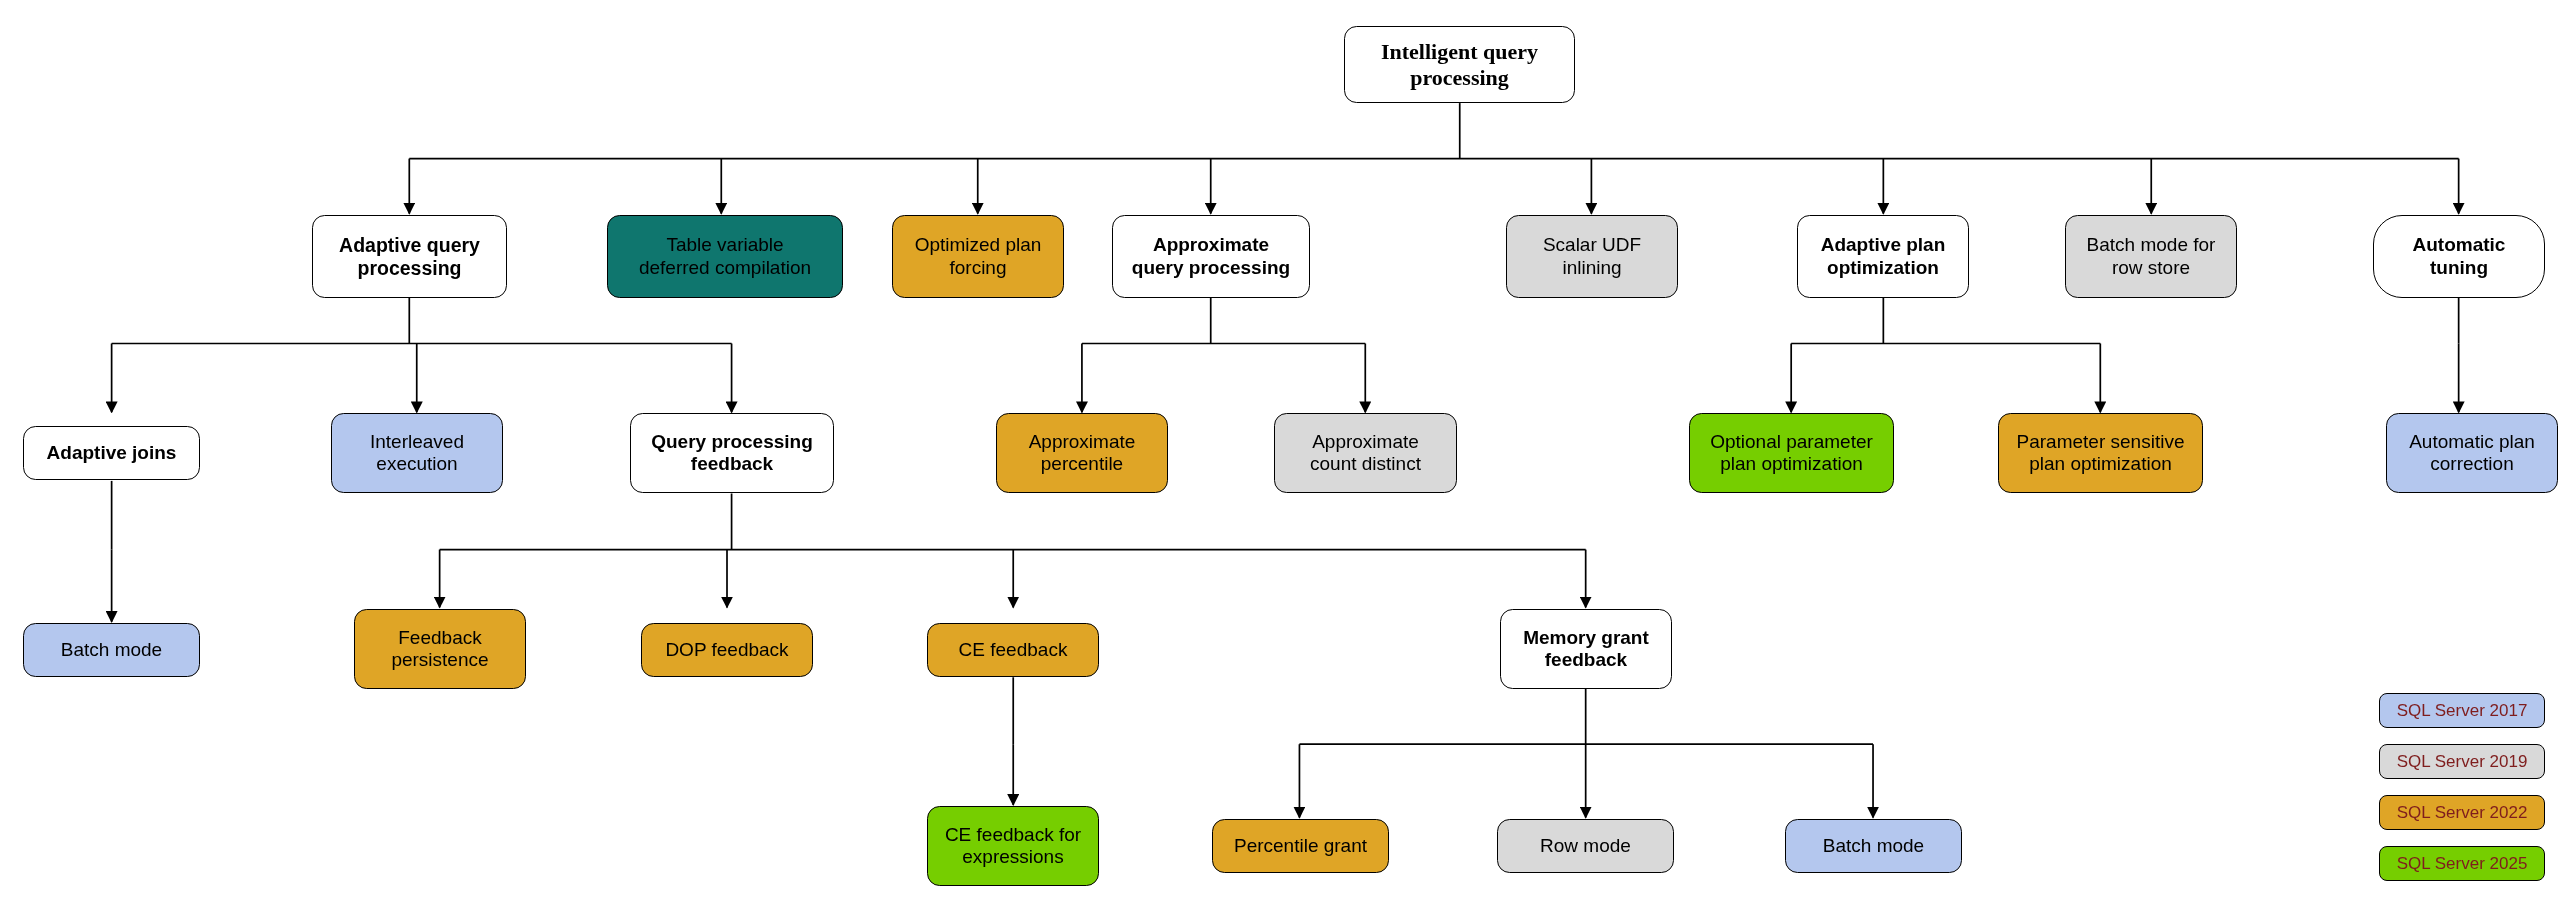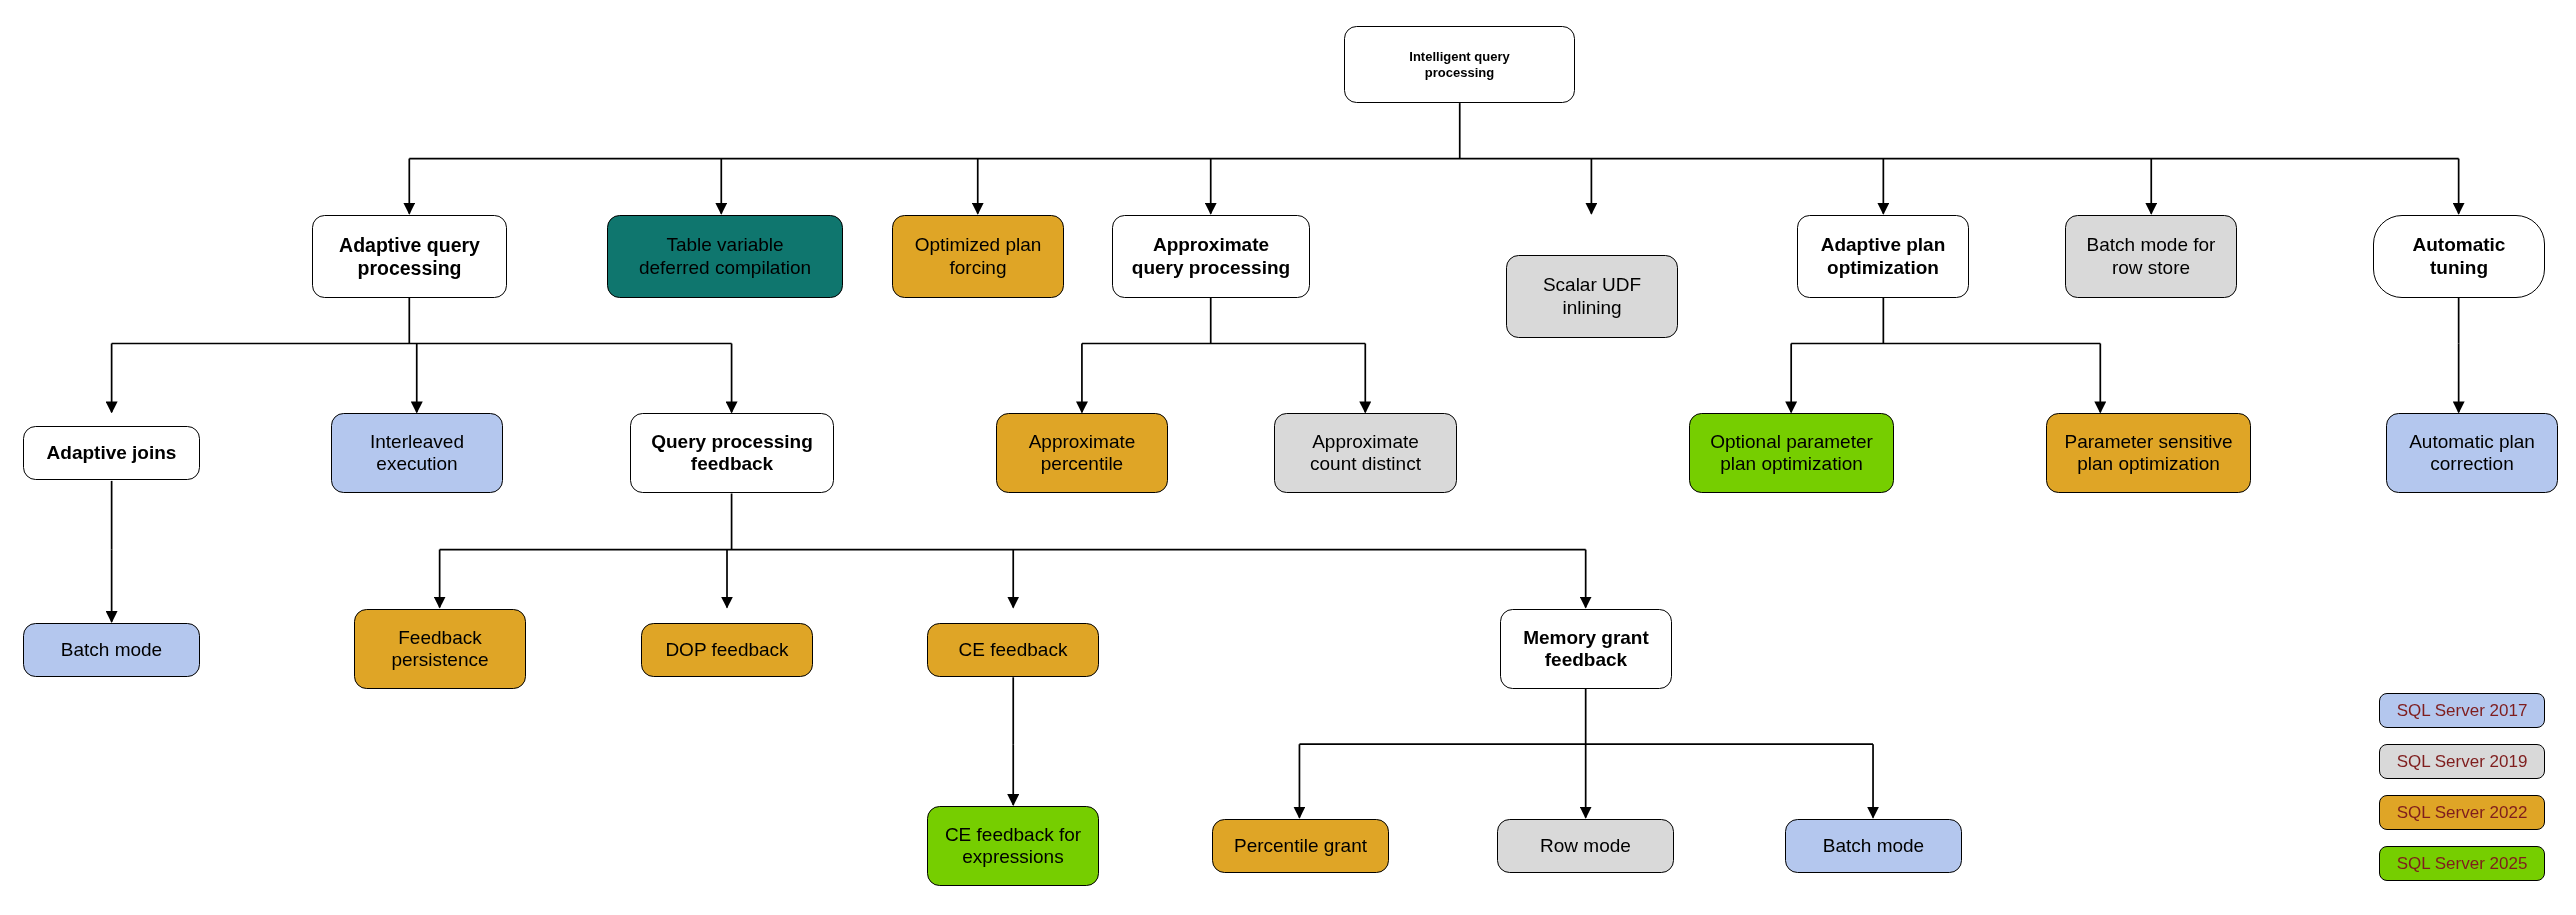--- a/index.html
+++ b/index.html
@@ -99,50 +99,50 @@
         <path d="M 1770 1183 L 1770 1300"></path>
         <path d="M 1770 1300 L 1770 1406" marker-end="url(#arrowhead)"></path>
         <path d="M 2770 1203 L 2770 1300"></path>
         <path d="M 2270 1300 L 3272 1300"></path>
         <path d="M 2270 1300 L 2270 1428" marker-end="url(#arrowhead)"></path>
         <path d="M 2770 1300 L 2770 1428" marker-end="url(#arrowhead)"></path>
         <path d="M 3272 1300 L 3272 1428" marker-end="url(#arrowhead)"></path>
       </g>
   </svg>
   <div id="nodes-layer">
-      <div class="node bold" style="left: 1344px; top: 26px; width: 231px; height: 77px; background: rgb(255, 255, 255); font-size: 13px;">Intelligent query
+      <div class="node bold" style="left: 1344px; top: 26px; width: 231px; height: 77px; background: rgb(255, 255, 255); font-size: 22px; font-family: Liberation Serif, serif;">Intelligent query
 processing</div>
       <div class="node bold" style="left: 312px; top: 215px; width: 195px; height: 83px; background: rgb(255, 255, 255); font-size: 19.5px;">Adaptive query
 processing</div>
       <div class="node" style="left: 607px; top: 215px; width: 236px; height: 83px; background: #0f766e; font-size: 19px;">Table variable
 deferred compilation</div>
       <div class="node" style="left: 892px; top: 215px; width: 172px; height: 83px; background: rgb(223, 165, 38); font-size: 19px;">Optimized plan
 forcing</div>
       <div class="node bold" style="left: 1112px; top: 215px; width: 198px; height: 83px; background: rgb(255, 255, 255); font-size: 19px;">Approximate
 query processing</div>
-      <div class="node" style="left: 1506px; top: 215px; width: 172px; height: 83px; background: rgb(217, 217, 217); font-size: 19px; margin-top: 40px;">Scalar UDF
+      <div class="node" style="left: 1506px; top: 215px; width: 172px; height: 83px; background: rgb(217, 217, 217); font-size: 19px;">Scalar UDF
 inlining</div>
       <div class="node bold" style="left: 1797px; top: 215px; width: 172px; height: 83px; background: rgb(255, 255, 255); font-size: 19px;">Adaptive plan
 optimization</div>
       <div class="node" style="left: 2065px; top: 215px; width: 172px; height: 83px; background: rgb(217, 217, 217); font-size: 19px;">Batch mode for
 row store</div>
       <div class="node bold" style="left: 2373px; top: 215px; width: 172px; height: 83px; background: rgb(255, 255, 255); font-size: 19px; border-radius: 29px;">Automatic
 tuning</div>
       <div class="node bold" style="left: 23px; top: 426px; width: 177px; height: 54px; background: rgb(255, 255, 255); font-size: 19px;">Adaptive joins</div>
       <div class="node" style="left: 331px; top: 413px; width: 172px; height: 80px; background: rgb(180, 199, 238); font-size: 19px;">Interleaved
 execution</div>
       <div class="node bold" style="left: 630px; top: 413px; width: 204px; height: 80px; background: rgb(255, 255, 255); font-size: 19px;">Query processing
 feedback</div>
       <div class="node" style="left: 996px; top: 413px; width: 172px; height: 80px; background: rgb(223, 165, 38); font-size: 19px;">Approximate
 percentile</div>
       <div class="node" style="left: 1274px; top: 413px; width: 183px; height: 80px; background: rgb(217, 217, 217); font-size: 19px;">Approximate
 count distinct</div>
       <div class="node" style="left: 1689px; top: 413px; width: 205px; height: 80px; background: rgb(118, 206, 0); font-size: 19px;">Optional parameter
 plan optimization</div>
-      <div class="node" style="left: 1998px; top: 413px; width: 205px; height: 80px; background: rgb(223, 165, 38); font-size: 19px; margin-left: 48px;">Parameter sensitive
+      <div class="node" style="left: 1998px; top: 413px; width: 205px; height: 80px; background: rgb(223, 165, 38); font-size: 19px;">Parameter sensitive
 plan optimization</div>
       <div class="node" style="left: 2373px; top: 413px; width: 172px; height: 80px; background: rgb(180, 199, 238); font-size: 19px; margin-left: 13px;">Automatic plan
 correction</div>
       <div class="node" style="left: 23px; top: 623px; width: 177px; height: 54px; background: rgb(180, 199, 238); font-size: 19px;">Batch mode</div>
       <div class="node" style="left: 354px; top: 609px; width: 172px; height: 80px; background: rgb(223, 165, 38); font-size: 19px;">Feedback
 persistence</div>
       <div class="node" style="left: 641px; top: 623px; width: 172px; height: 54px; background: rgb(223, 165, 38); font-size: 19px;">DOP feedback</div>
       <div class="node" style="left: 927px; top: 623px; width: 172px; height: 54px; background: rgb(223, 165, 38); font-size: 19px;">CE feedback</div>
       <div class="node bold" style="left: 1500px; top: 609px; width: 172px; height: 80px; background: rgb(255, 255, 255); font-size: 19px;">Memory grant
 feedback</div>

